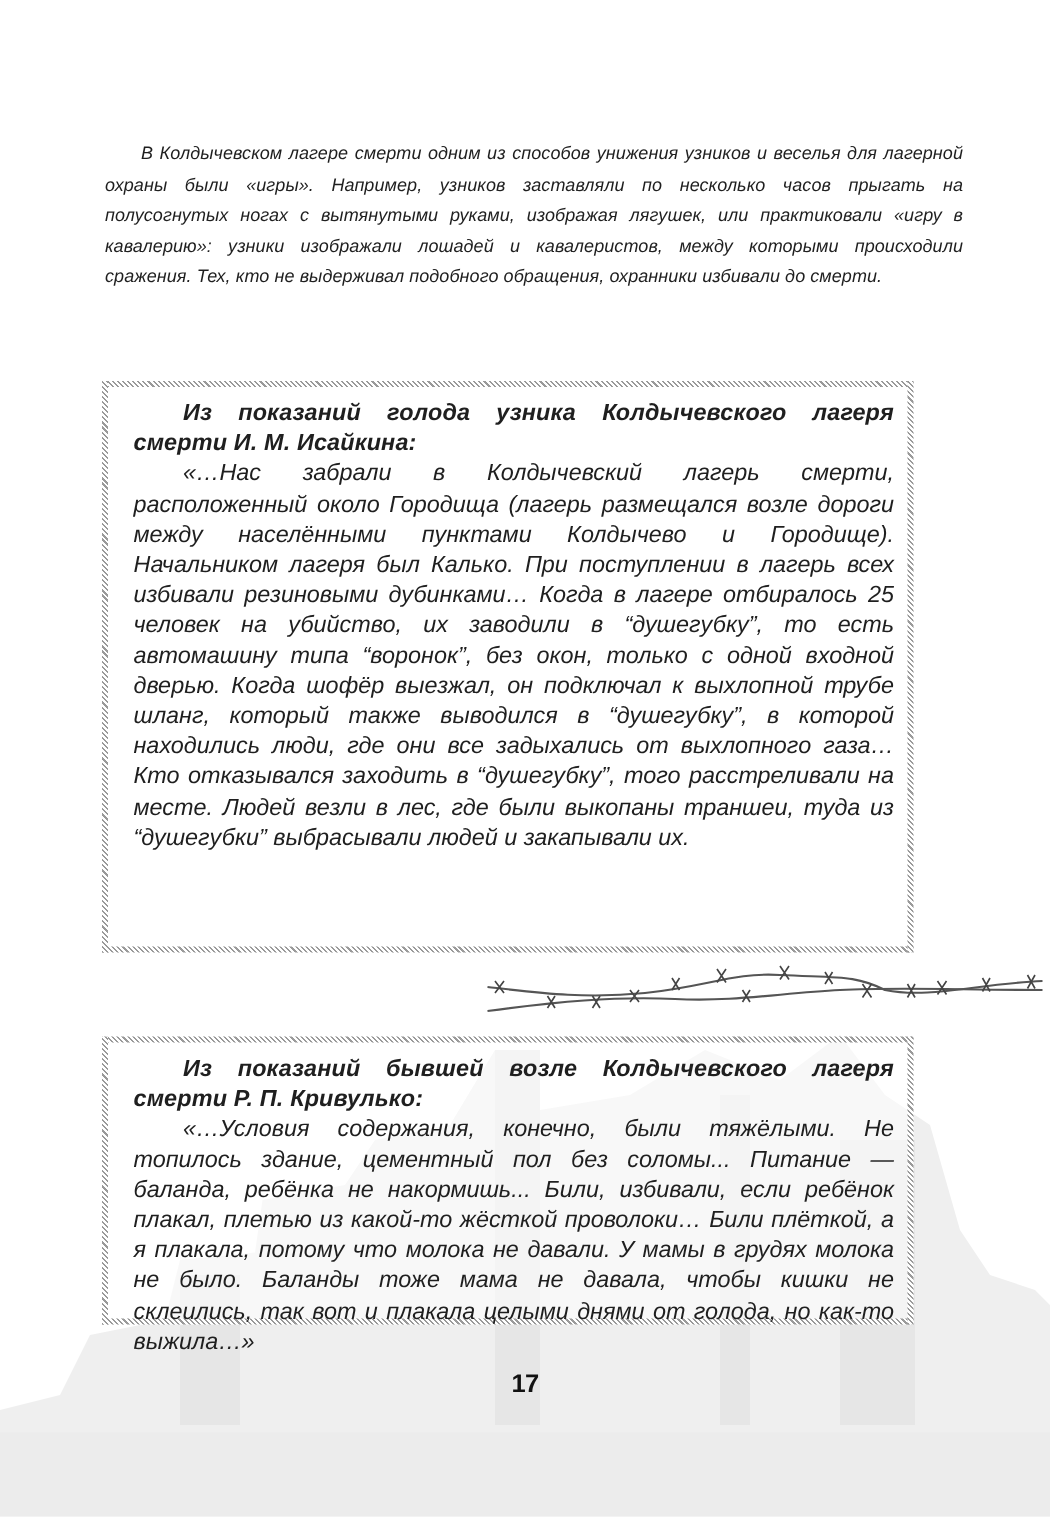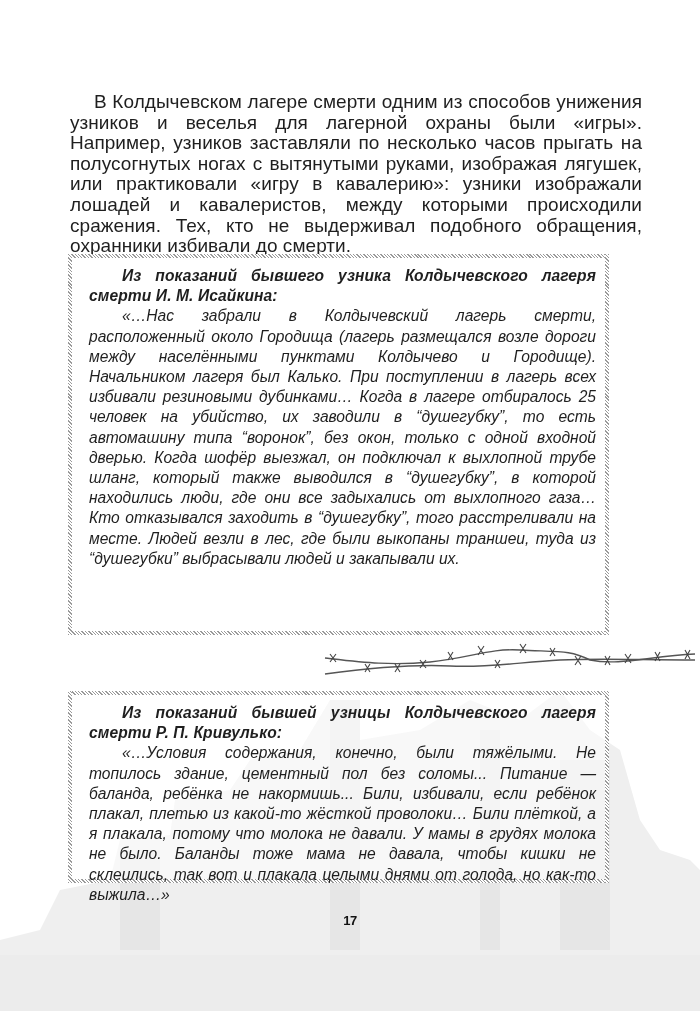--- a/index.html
+++ b/index.html
@@ -31,25 +31,26 @@
       width: 700px;
       height: 56px;
       background: #ececec;
       z-index: 0;
     }
     .intro {
       position: absolute;
       left: 70px;
       top: 92px;
       width: 572px;
-      font-size: 19px;
+      font-size: 12px;
       line-height: 20.6px;
       text-align: justify;
       z-index: 2;
       letter-spacing: 0.05px;
+      font-style: italic;
     }
     .intro p {
       margin: 0;
       text-indent: 24px;
     }
     .quote-box {
       position: absolute;
       left: 68px;
       width: 541px;
       z-index: 2;
@@ -96,21 +97,21 @@
       z-index: 3;
     }
     .page-number {
       position: absolute;
       left: 0;
       width: 700px;
       top: 913px;
       text-align: center;
       font-family: "Liberation Sans", sans-serif;
       font-weight: bold;
-      font-size: 13px;
+      font-size: 17px;
       color: #111;
       z-index: 3;
       letter-spacing: -0.5px;
     }
   </style>
 </head>
 <body>
 
 <svg class="bg-silhouette" viewBox="0 0 700 371" preserveAspectRatio="none">
   <g fill="#efefef">
@@ -128,21 +129,21 @@
 <div class="intro">
   <p>В Колдычевском лагере смерти одним из способов унижения узников и веселья для лагерной охраны были «игры». Например, узников заставляли по несколько часов прыгать на полусогнутых ногах с вытянутыми руками, изображая лягушек, или практиковали «игру в кавалерию»: узники изображали лошадей и кавалеристов, между которыми происходили сражения. Тех, кто не выдерживал подобного обращения, охранники избивали до смерти.</p>
 </div>
 
 <div class="quote-box box1">
   <div class="frame-top"></div>
   <div class="frame-bottom"></div>
   <div class="frame-left"></div>
   <div class="frame-right"></div>
   <div class="quote-inner">
-    <p class="heading">Из показаний бывшего узника Колдычевского лагеря смерти И. М. Исайкина:</p>
+    <p class="heading">Из показаний голода узника Колдычевского лагеря смерти И. М. Исайкина:</p>
     <p class="body">«…Нас забрали в Колдычевский лагерь смерти, расположенный около Городища (лагерь размещался возле дороги между населёнными пунктами Колдычево и Городище). Начальником лагеря был Калько. При поступлении в лагерь всех избивали резиновыми дубинками… Когда в лагере отбиралось 25 человек на убийство, их заводили в “душегубку”, то есть автомашину типа “воронок”, без окон, только с одной входной дверью. Когда шофёр выезжал, он подключал к выхлопной трубе шланг, который также выводился в “душегубку”, в которой находились люди, где они все задыхались от выхлопного газа… Кто отказывался заходить в “душегубку”, того расстреливали на месте. Людей везли в лес, где были выкопаны траншеи, туда из “душегубки” выбрасывали людей и закапывали их.</p>
   </div>
 </div>
 
 <svg class="barbed-wire" viewBox="0 0 380 45">
   <g fill="none" stroke="#555" stroke-width="1.4">
     <path d="M5,18 C40,22 70,26 110,22 C150,18 170,8 200,10 C240,12 250,10 270,20 C300,26 330,16 375,14"></path>
     <path d="M5,34 C50,28 90,24 130,26 C170,28 200,22 240,20 C280,18 320,20 375,20"></path>
   </g>
   <g stroke="#444" stroke-width="1.1">
@@ -162,18 +163,18 @@
     <path d="M365,10 l5,9 M370,10 l-5,9"></path>
   </g>
 </svg>
 
 <div class="quote-box box2">
   <div class="frame-top"></div>
   <div class="frame-bottom"></div>
   <div class="frame-left"></div>
   <div class="frame-right"></div>
   <div class="quote-inner">
-    <p class="heading">Из показаний бывшей узницы Колдычевского лагеря смерти Р. П. Кривулько:</p>
+    <p class="heading">Из показаний бывшей возле Колдычевского лагеря смерти Р. П. Кривулько:</p>
     <p class="body">«…Условия содержания, конечно, были тяжёлыми. Не топилось здание, цементный пол без соломы... Питание — баланда, ребёнка не накормишь... Били, избивали, если ребёнок плакал, плетью из какой-то жёсткой проволоки… Били плёткой, а я плакала, потому что молока не давали. У мамы в грудях молока не было. Баланды тоже мама не давала, чтобы кишки не склеились, так вот и плакала целыми днями от голода, но как-то выжила…»</p>
   </div>
 </div>
 
 <div class="page-number">17</div>
 
 </body></html>

